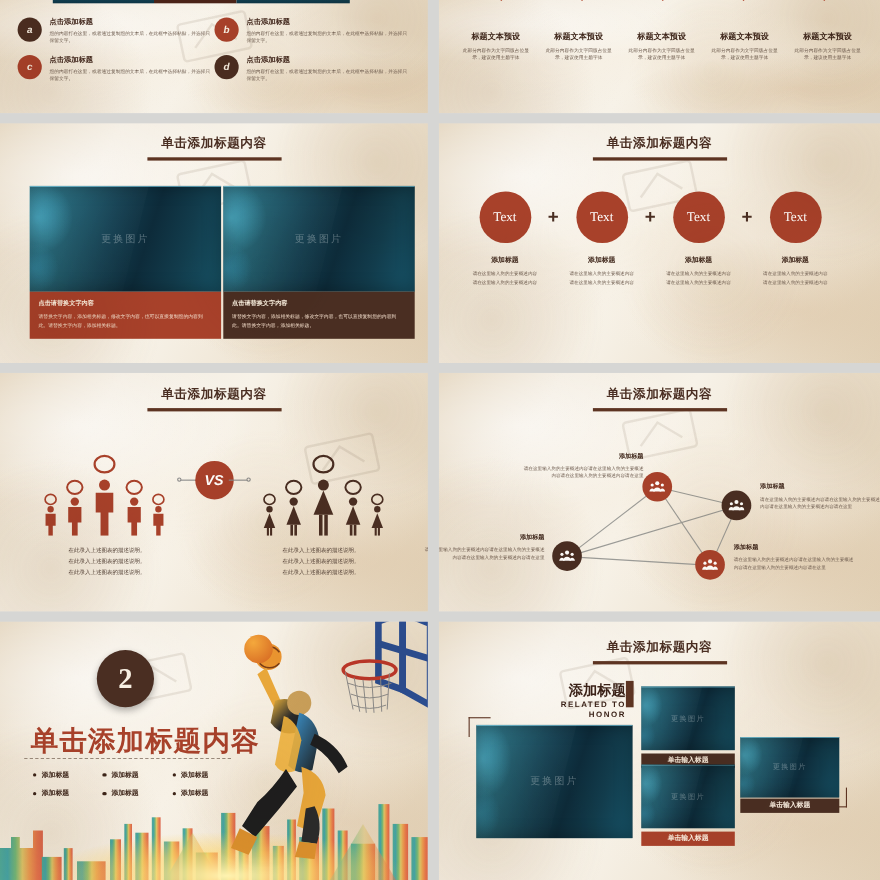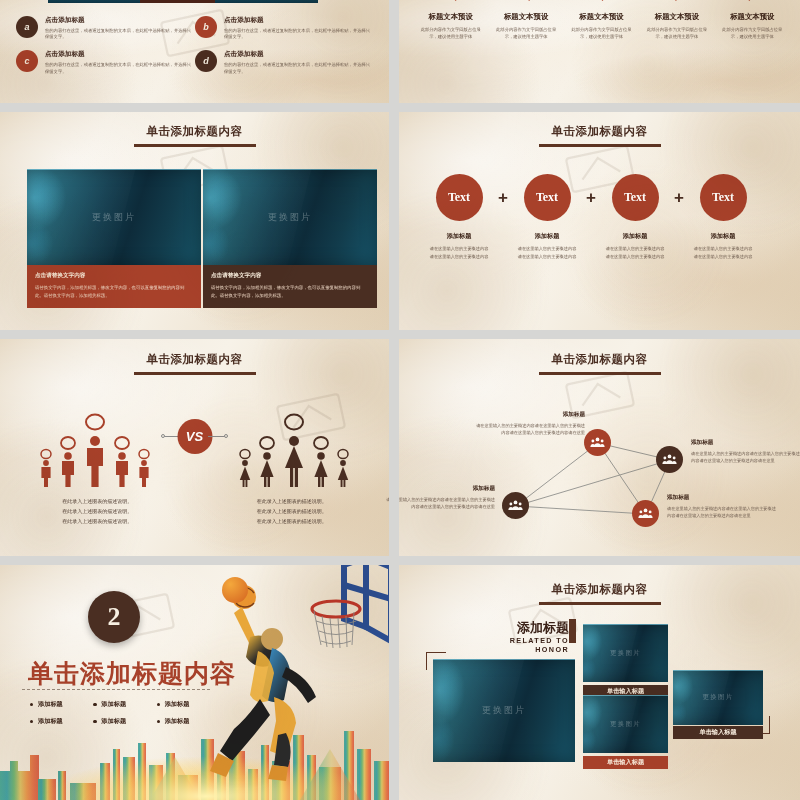--- a/index.html
+++ b/index.html
@@ -85,40 +85,40 @@
   .abcd-txt p{ font-size:4.3px; color:#6d5b4e; line-height:1.62; }
 
   
   #p2{ left:399px; top:0; width:401px; height:103px; }
   .arrowrow{ position:absolute; top:-10px; left:20px; right:14px; display:flex; }
   .arrowrow i{ flex:1; display:flex; justify-content:center;}
   .arrowrow span{
     display:block; width:7px;height:11px; background:#b0452c;
     clip-path:polygon(0 0,100% 0,100% 64%,50% 100%,0 64%);
   }
-  .fivecol{ position:absolute; top:12px; left:14px; right:10px; display:flex; }
+  .fivecol{ position:absolute; top:28px; left:14px; right:10px; display:flex; }
   .fivecol .c{ flex:1; text-align:center; padding:0 5px; }
   .fivecol .c h4{ font-size:7.4px; color:#3d2418; font-weight:700; margin-bottom:4px;}
   .fivecol .c p{ font-size:4.3px; color:#6d5b4e; line-height:1.65; }
 
   
   #p3{ left:0; top:112px; width:389px; height:218px; }
   .dualcard{ position:absolute; top:57px; display:flex; flex-direction:column; width:174px; }
   .dualcard .cap{ padding:7px 8px 9px; }
   .dualcard .cap h5{ font-size:5.6px; font-weight:700; color:#fdf4e6; margin-bottom:4px;}
   .dualcard .cap p{ font-size:4.4px; color:#f2ddcb; line-height:1.75; }
 
   
   #p4{ left:399px; top:112px; width:401px; height:218px; }
   .textrow{ position:absolute; top:62px; left:24px; right:20px; display:flex; align-items:flex-start;}
   .tnode{ width:72px; text-align:center; }
   .tcircle{
     width:47px;height:47px;border-radius:50%; margin:0 auto;
     display:flex;align-items:center;justify-content:center;
-    color:#fff; font-size:12px; font-weight:700;
+    color:#fff; font-size:12px; font-weight:400;
     font-family:"Liberation Serif", serif;
   }
   .tnode h5{ font-size:6.2px; color:#3d2418; font-weight:700; margin:11px 0 4px;}
   .tnode p{ font-size:4.2px; color:#6d5b4e; line-height:1.8;}
   .plus{
     width:16px; height:47px; display:flex; align-items:center; justify-content:center;
     color:#4a2e22; font-size:17px; font-weight:700; line-height:1;
   }
 
   

